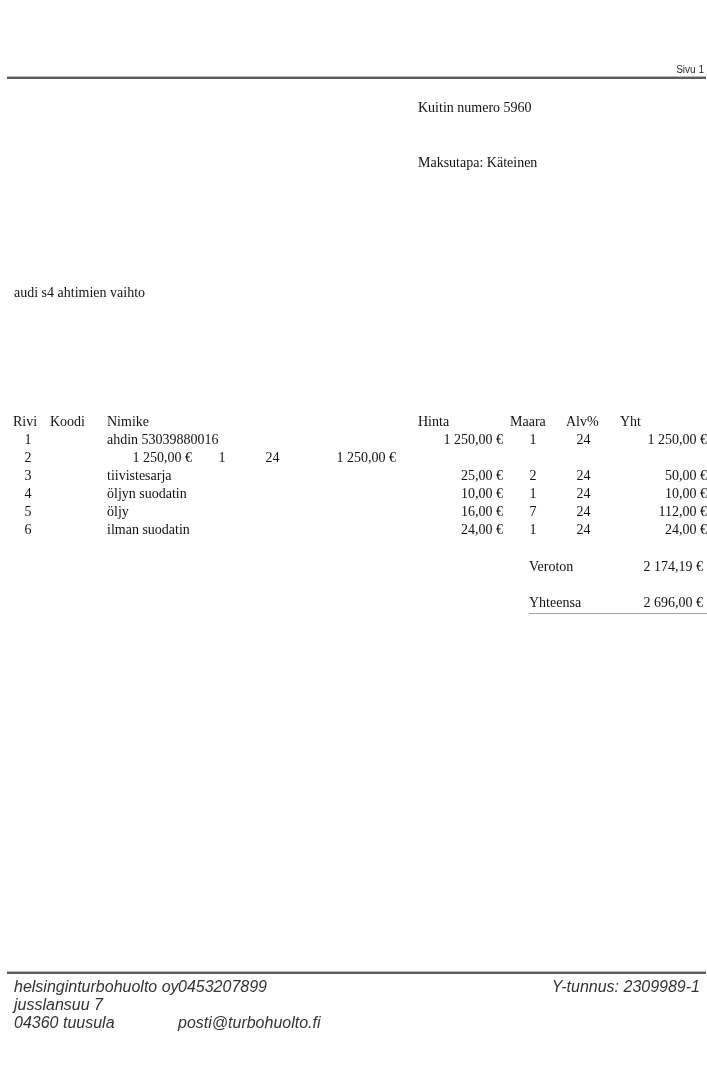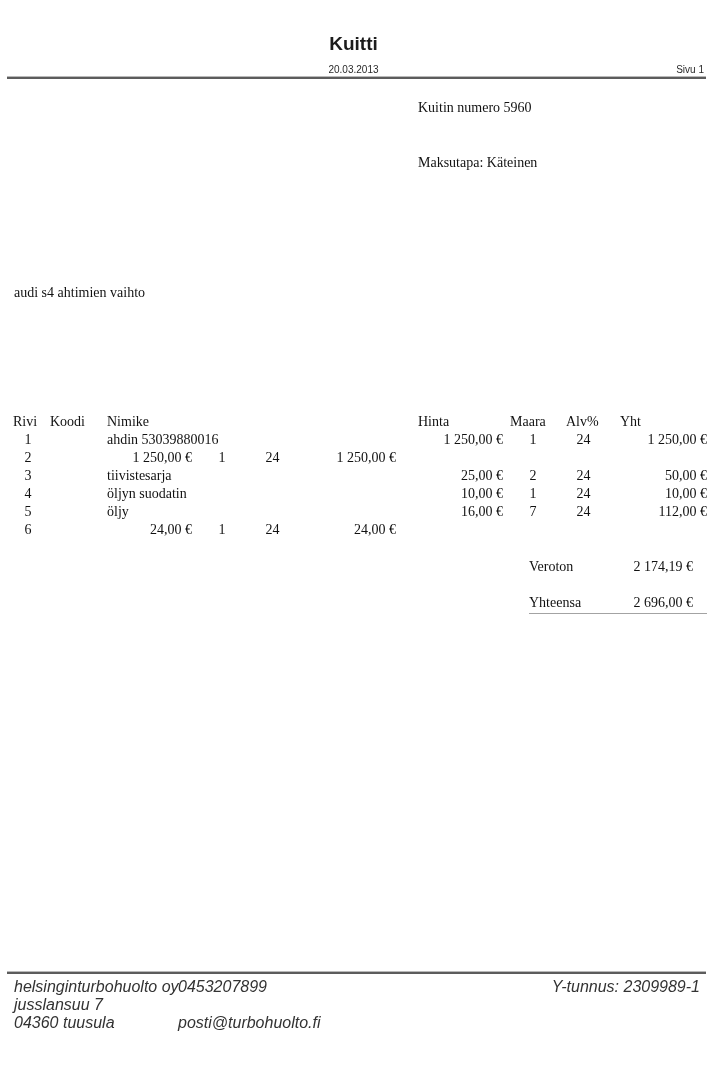--- a/index.html
+++ b/index.html
@@ -62,21 +62,21 @@
   .thead .c-hinta, .thead .c-maara, .thead .c-alv, .thead .c-yht { text-align: left; }
   .tbody .c-rivi  { text-align: center; }
   .tbody .c-hinta { text-align: right; }
   .tbody .c-maara { text-align: center; }
   .tbody .c-alv   { text-align: center; }
   .tbody .c-yht   { text-align: right; }
 
   
   .totals { position: absolute; left: 529px; top: 558px; width: 178px; font-size: 14px; }
   .total-row { display: flex; justify-content: space-between; line-height: 18px; height: 18px; }
-  .total-row .val { text-align: right; padding-right: 14px; }
+  .total-row .val { text-align: right; padding-right: 4px; }
   .totals-spacer { height: 18px; }
   .grand { border-bottom: 1px solid #a3a3a3; height: 19px; }
 
   
   .footer {
     position: absolute; left: 0; top: 0; width: 707px; height: 1080px;
     font-family: "Liberation Sans", sans-serif;
     font-style: italic; font-size: 16px; color: #333;
     pointer-events: none;
   }
@@ -85,22 +85,20 @@
   .f-ytunnus  { position: absolute; right: 7px;  top: 978px; }
   .f-addr1    { position: absolute; left: 14px;  top: 996px; }
   .f-addr2    { position: absolute; left: 14px;  top: 1014px; }
   .f-email    { position: absolute; left: 178px; top: 1014px; }
 </style>
 </head>
 <body>
 
 <div class="page">
 
-  <div class="title">Kuitti</div>
-  <div class="hdr-date">20.03.2013</div>
   <div class="hdr-page">Sivu 1</div>
   <div class="rule rule-top"></div>
 
   <div class="receipt-number">Kuitin numero 5960</div>
   <div class="payment-method">Maksutapa: Käteinen</div>
   <div class="description">audi s4 ahtimien vaihto</div>
 
   <div class="items">
     <div class="trow thead">
       <span class="c-rivi">Rivi</span>
@@ -189,20 +187,21 @@
       <span class="c-alv">24</span>
       <span class="gap5"></span>
       <span class="c-yht">112,00 €</span>
     </div>
 
     <div class="trow tbody">
       <span class="c-rivi">6</span>
       <span class="gap1"></span>
       <span class="c-koodi"></span>
       <span class="gap2"></span>
+      <span class="c-nimike">ilman suodatin</span>
       <span class="c-hinta">24,00 €</span>
       <span class="gap3"></span>
       <span class="c-maara">1</span>
       <span class="gap4"></span>
       <span class="c-alv">24</span>
       <span class="gap5"></span>
       <span class="c-yht">24,00 €</span>
     </div>
   </div>
 

